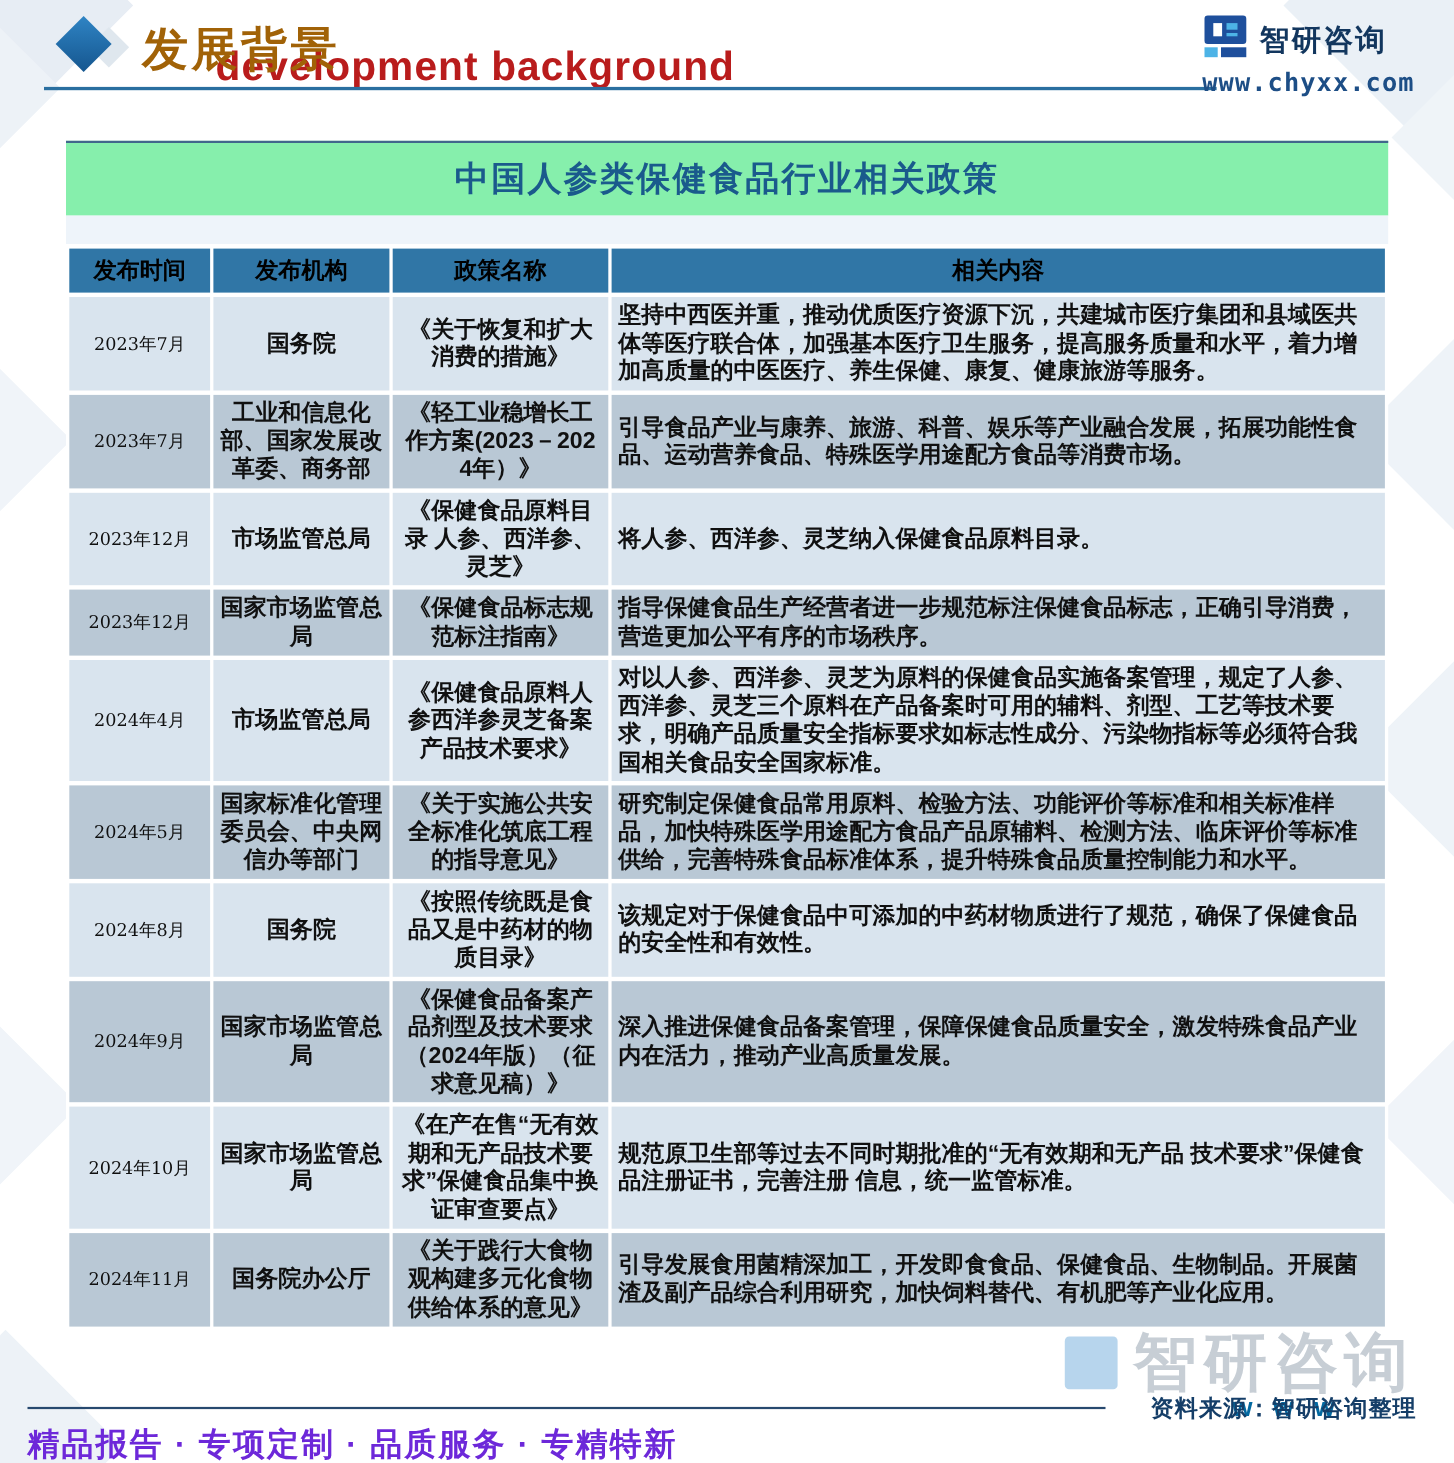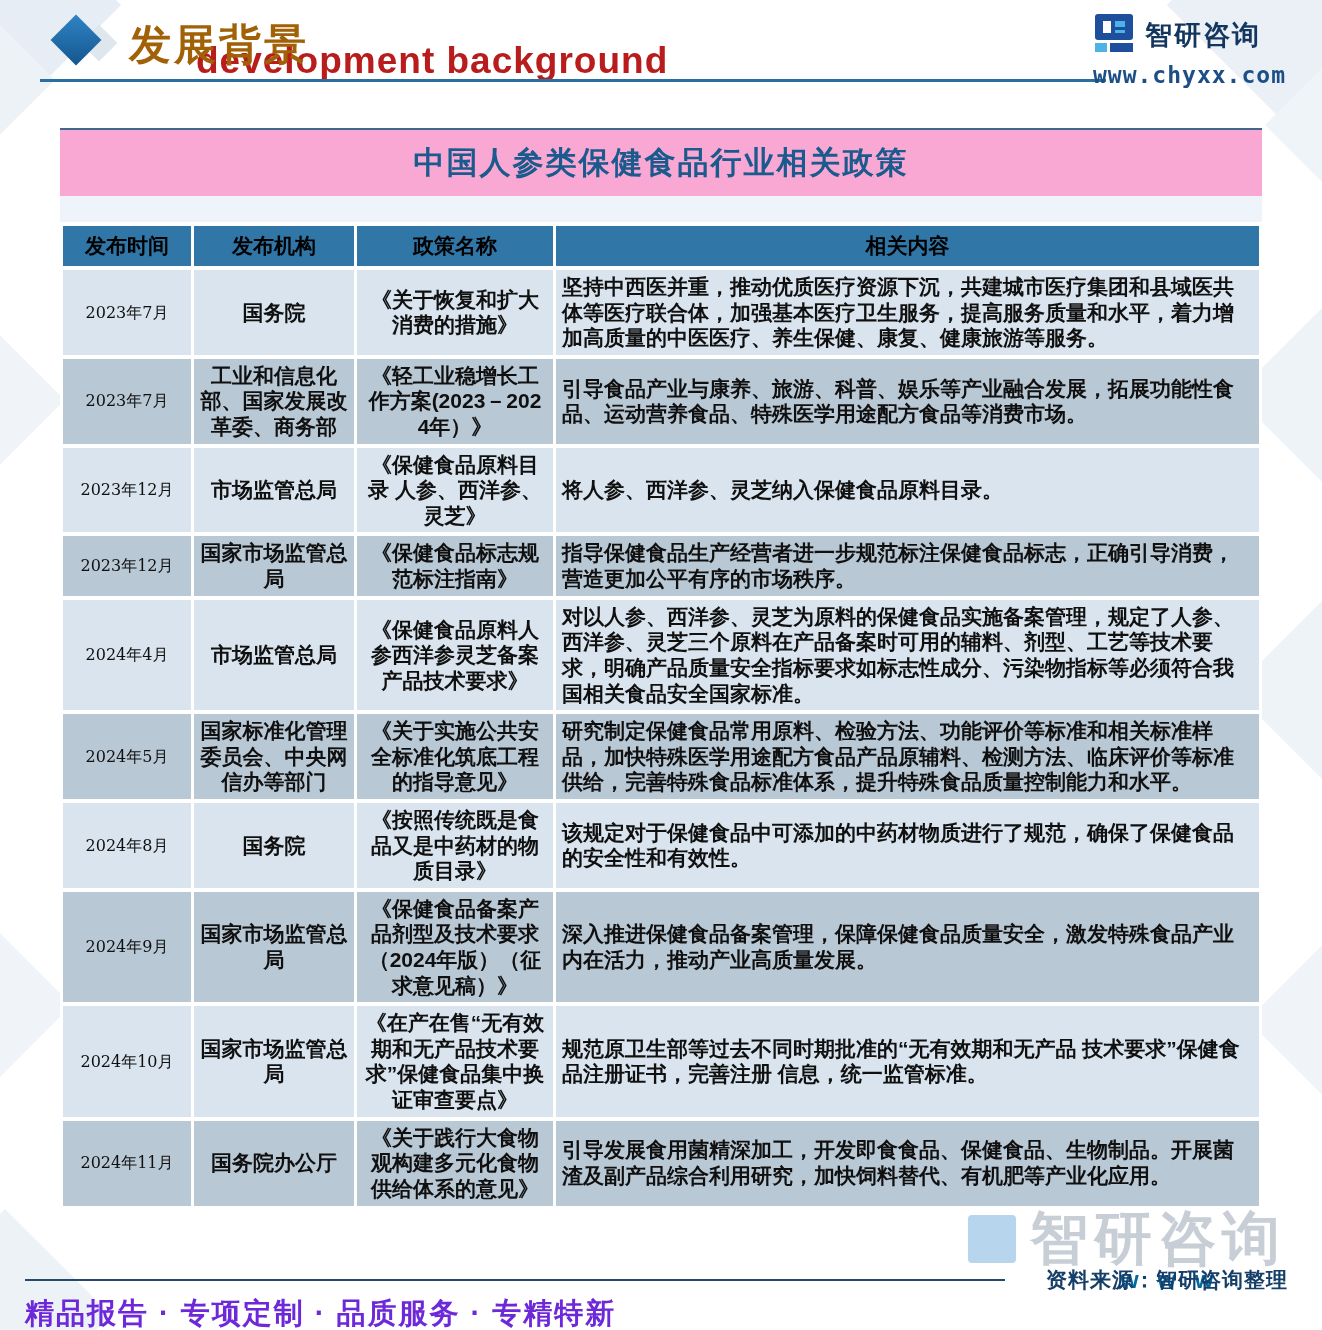--- a/index.html
+++ b/index.html
@@ -32,21 +32,21 @@
      color:#b91c1c;letter-spacing:1px;z-index:2;white-space:nowrap;}
   .hdr-rule{position:absolute;left:40px;top:79px;width:1066px;height:3px;background:#2a6fa0;z-index:2;}
   .brand{position:absolute;right:36px;top:12px;text-align:center;z-index:3;}
   .brand-top{display:flex;align-items:center;gap:10px;}
   .brand-name{font-size:27px;font-weight:700;color:#12365e;letter-spacing:2px;}
   .brand-url{margin-top:4px;font-family:"DejaVu Sans Mono","Liberation Mono",monospace;
      font-size:23px;font-weight:700;color:#1d4e86;letter-spacing:1px;}
 
   
   .table-wrap{position:relative;margin:44px 60px 0 60px;width:1202px;z-index:2;}
-  .table-title{background:#f9a8d4;border-top:2px solid #41678c;height:66px;line-height:66px;
+  .table-title{background:#86efac;border-top:2px solid #41678c;height:66px;line-height:66px;
      text-align:center;font-size:31px;font-weight:700;color:#1a5a8c;letter-spacing:2px;}
   .table-substrip{height:26px;background:#eef4fa;}
   table.policy{width:100%;border-collapse:separate;border-spacing:3px 4px;background:#ffffff;
      table-layout:fixed;}
   col.c-date{width:128px;} col.c-agency{width:160px;} col.c-policy{width:196px;}
   th{background:#3076a6;color:#000000;font-size:21px;font-weight:700;padding:6px 2px;}
   td{font-size:21px;color:#101010;padding:4px 6px;line-height:1.22;vertical-align:middle;
      font-weight:600;word-break:break-all;}
   tr.light td{background:#d9e4ee;}
   tr.dark td{background:#b9c8d5;}

